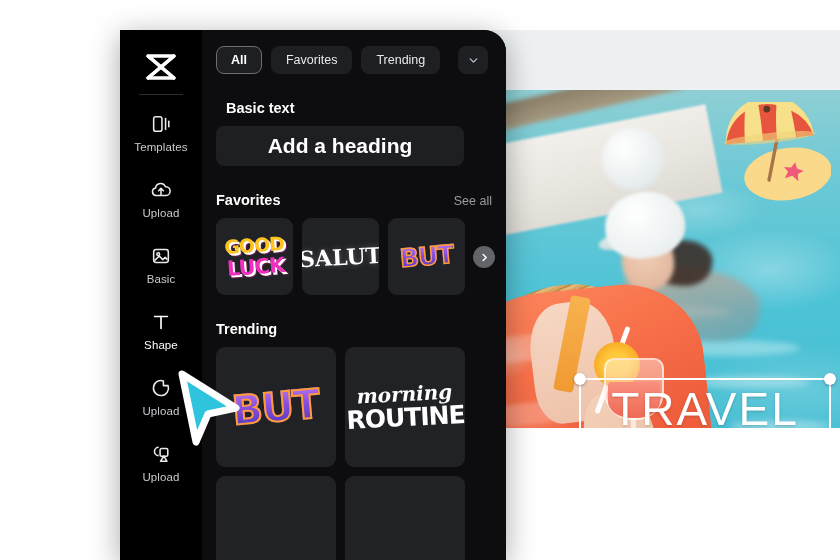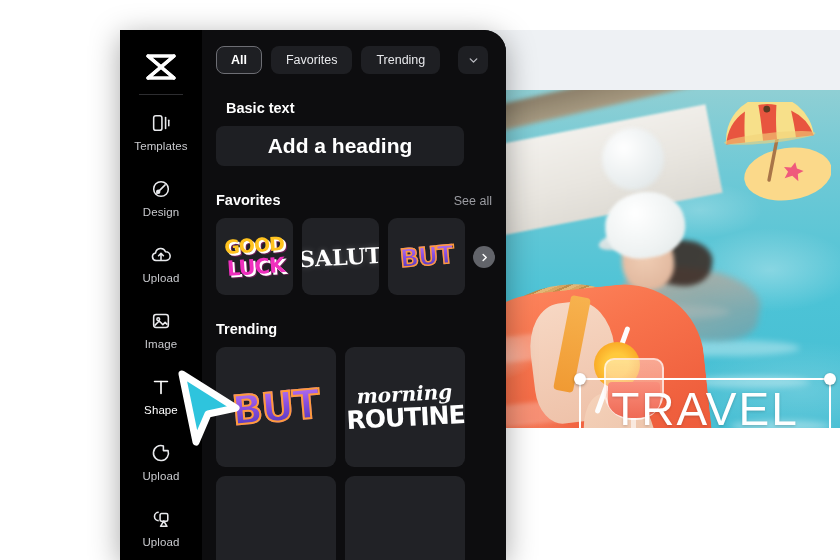--- a/index.html
+++ b/index.html
@@ -433,50 +433,40 @@
         <span class="rail-ico">
           <svg viewBox="0 0 24 24" width="22" height="22" fill="none" stroke="#e8e9ec" stroke-width="1.7">
             <rect x="4" y="4" width="9" height="16" rx="2.4"></rect>
             <line x1="17" y1="6" x2="17" y2="18" stroke-linecap="round"></line>
             <line x1="20.5" y1="9" x2="20.5" y2="15" stroke-linecap="round"></line>
           </svg>
         </span>
         <span class="rail-lbl">Templates</span>
       </div>
 
-      <div class="rail-item">
-        <span class="rail-ico">
-          <svg viewBox="0 0 24 24" width="22" height="22" fill="none" stroke="#e8e9ec" stroke-width="1.7">
-            <circle cx="12" cy="12" r="8"></circle>
-            <path d="M7.5 16.5 L16.5 7.5" stroke-linecap="round"></path>
-            <circle cx="9" cy="15" r="2.4" fill="#e8e9ec" stroke="none"></circle>
-          </svg>
-        </span>
-        <span class="rail-lbl">Design</span>
-      </div>
 
       <div class="rail-item">
         <span class="rail-ico">
           <svg viewBox="0 0 24 24" width="22" height="22" fill="none" stroke="#e8e9ec" stroke-width="1.7" stroke-linecap="round" stroke-linejoin="round">
             <path d="M6.5 18 a4.2 4.2 0 0 1 -.4 -8.3 a5.6 5.6 0 0 1 10.8 -1.2 a4 4 0 0 1 .6 9.5 z"></path>
             <path d="M12 17.5 V10.5 M9.4 12.8 L12 10.2 L14.6 12.8"></path>
           </svg>
         </span>
         <span class="rail-lbl">Upload</span>
       </div>
 
       <div class="rail-item">
         <span class="rail-ico">
           <svg viewBox="0 0 24 24" width="22" height="22" fill="none" stroke="#e8e9ec" stroke-width="1.7" stroke-linejoin="round">
             <rect x="4" y="5" width="16" height="14" rx="2.6"></rect>
             <circle cx="9" cy="10" r="1.5"></circle>
             <path d="M5 17 L10 12 L14 16 L16.5 13.5 L19 16"></path>
           </svg>
         </span>
-        <span class="rail-lbl">Image</span>
+        <span class="rail-lbl">Basic</span>
       </div>
 
       <div class="rail-item active">
         <span class="rail-ico">
           <svg viewBox="0 0 24 24" width="22" height="22" fill="none" stroke="#ffffff" stroke-width="1.8" stroke-linecap="round">
             <path d="M5 6 H19"></path>
               <path d="M12 6 V19"></path>
           </svg>
         </span>
         <span class="rail-lbl">Shape</span>

